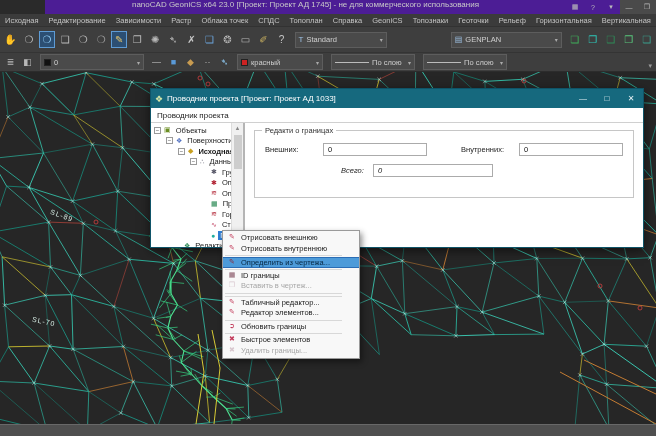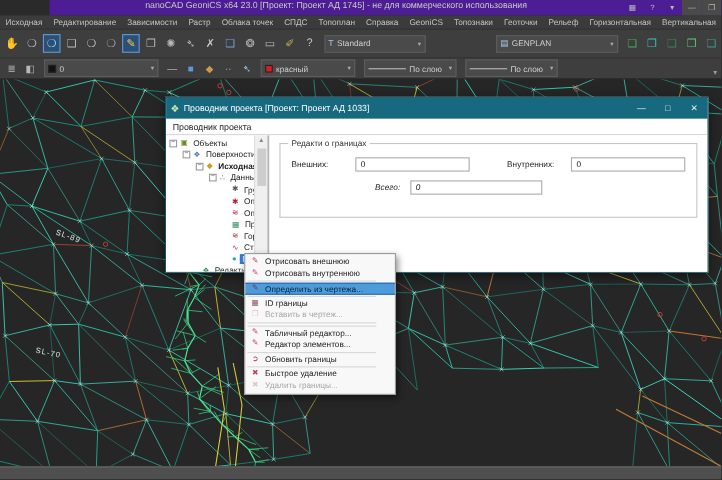--- a/index.html
+++ b/index.html
@@ -1179,21 +1179,21 @@
 
     <div class="ctx-row is-sep">
       <span class="sep-line" style="display: block;"></span>
       <span class="cicon"></span>
       <span class="clabel"></span>
     </div>
 
     <div class="ctx-row">
 
       <span class="cicon" style="color: rgb(194, 58, 90);">✖</span>
-      <span class="clabel">Быстрое удаление</span>
+      <span class="clabel">Быстрое элементов</span>
     </div>
 
     <div class="ctx-row disabled">
 
       <span class="cicon" style="color: rgb(176, 138, 154);">✖</span>
       <span class="clabel">Удалить границы...</span>
     </div>
 
 </div>
 

